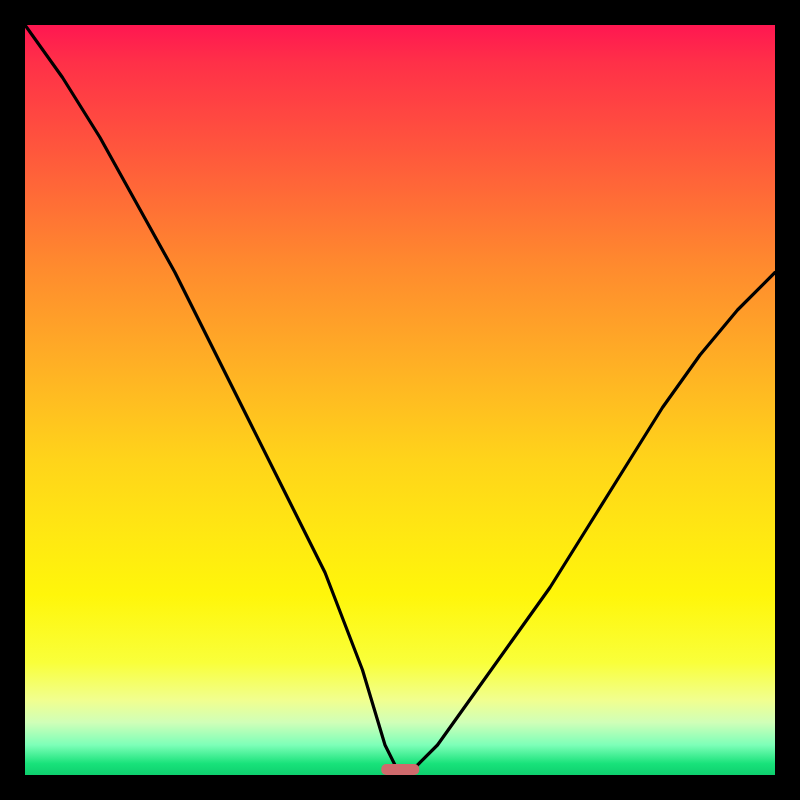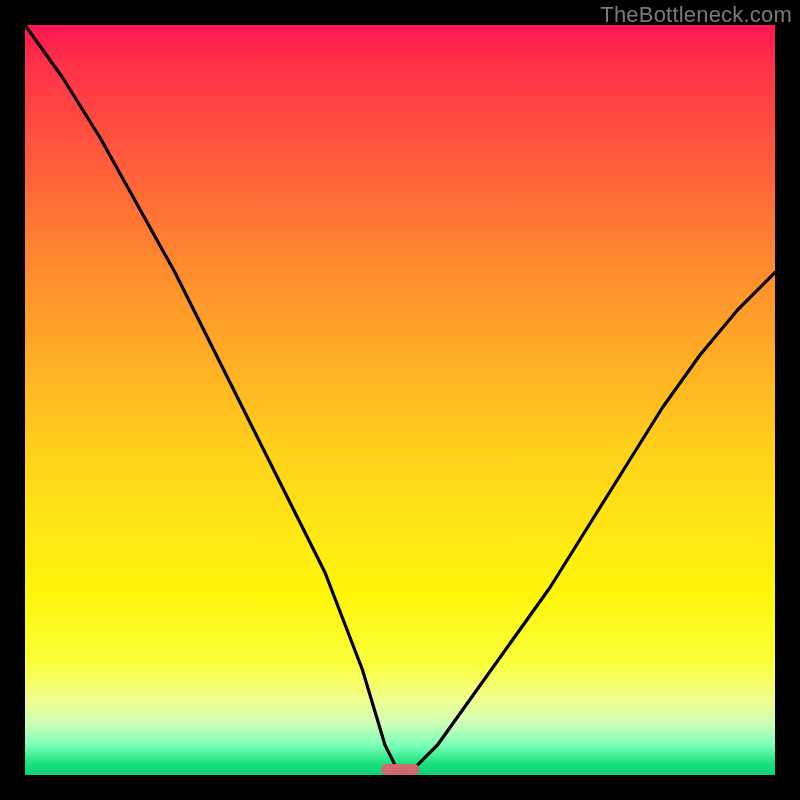--- a/index.html
+++ b/index.html
@@ -67,21 +67,20 @@
     font-size: 22px;
     letter-spacing: 0.2px;
     user-select: none;
   }
 </style>
 </head>
 <body>
 
 <div class="frame">
 
-  <div class="watermark">TheBottleneck.com</div>
 
   <div class="plot">
 
     <svg class="curve" viewBox="0 0 750 750" preserveAspectRatio="none">
       <path id="curve-path" fill="none" stroke="#000" stroke-width="3.2" stroke-linecap="round" stroke-linejoin="round" d="M0.0 0.0 L37.5 52.5 L75.0 112.5 L112.5 180.0 L150.0 247.5 L187.5 322.5 L225.0 397.5 L262.5 472.5 L300.0 547.5 L337.5 645.0 L360.0 720.0 L375.0 750.0 L390.0 742.5 L412.5 720.0 L450.0 667.5 L487.5 615.0 L525.0 562.5 L562.5 502.5 L600.0 442.5 L637.5 382.5 L675.0 330.0 L712.5 285.0 L750.0 247.5"></path>
     </svg>
 
     <div class="marker" id="opt-marker" style="left: 375px; width: 37.5px; background: rgb(207, 106, 108);"></div>
 
   </div>

